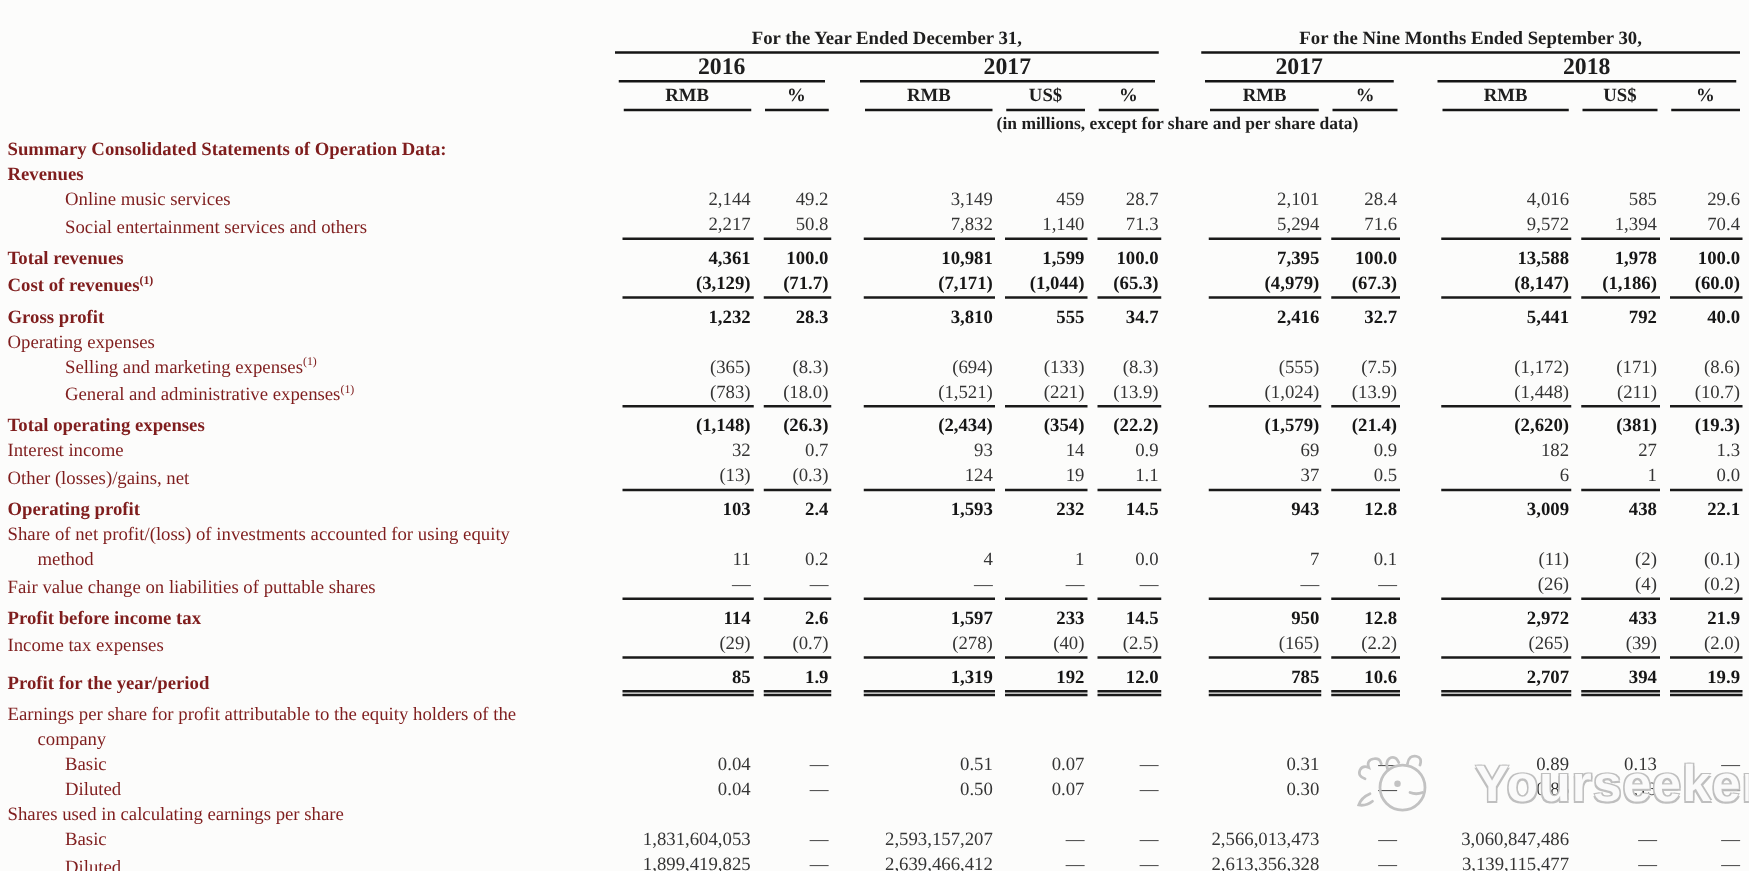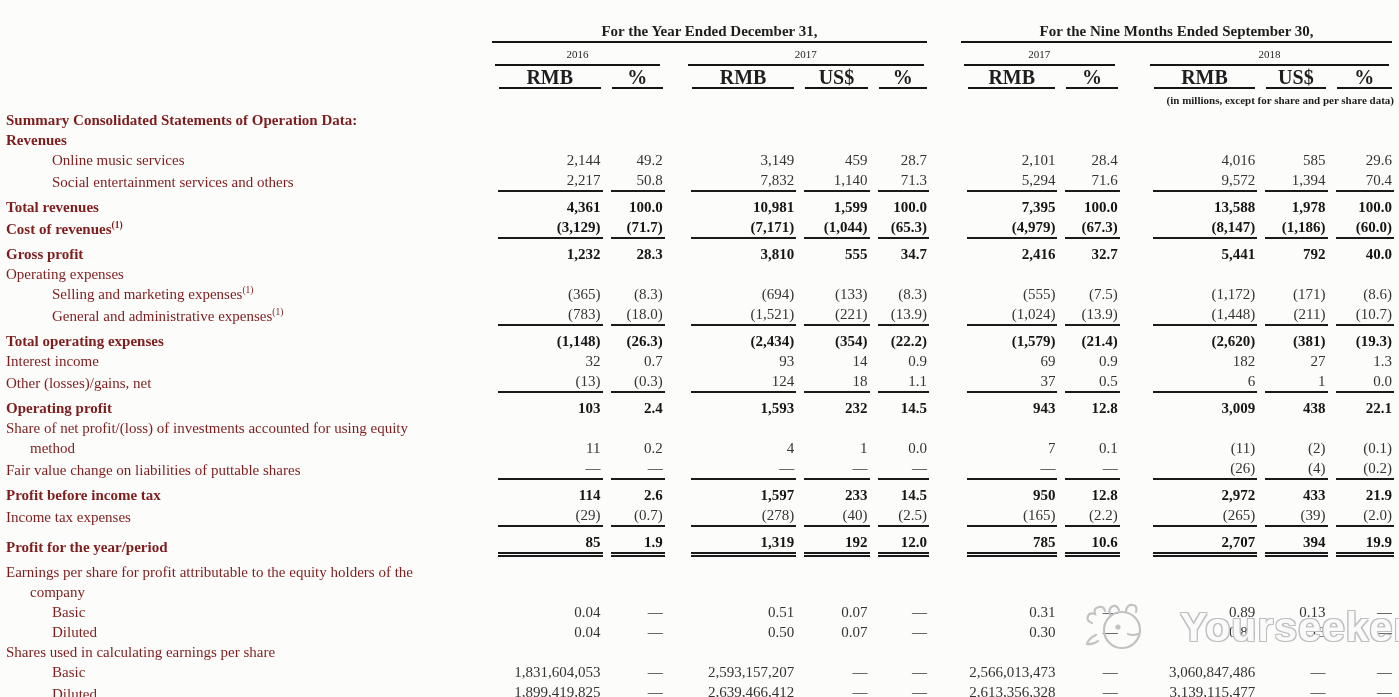--- a/index.html
+++ b/index.html
@@ -17,23 +17,23 @@
   .lbl div.cont{padding-left:24px;}
   sup{font-size:9.5px;line-height:0;}
   td.num{text-align:right;color:#343434;}
   td.num.b{color:#161616;}
   td.num .w{margin-left:8px;padding-right:2px;white-space:nowrap;}
   .us{border-bottom:2px solid #1a1a1a;}
   .ud{border-bottom:5px double #1a1a1a;}
   tr.sp td{padding-top:5px;}
   
   .gt{font-weight:bold;text-align:center;border-bottom:2.5px solid #151515;margin:0 2px;font-size:15px;}
-  .yt{font-weight:normal;text-align:center;border-bottom:2.5px solid #151515;margin:0 5px;font-size:11px;}
-  .hw{font-weight:bold;text-align:center;border-bottom:2.5px solid #151515;margin-left:9px;margin-right:2px;font-size:20px;}
-  .units{font-weight:bold;text-align:right;font-size:11px;padding-top:1px;}
+  .yt{font-weight:bold;text-align:center;border-bottom:2.5px solid #151515;margin:0 5px;font-size:19px;}
+  .hw{font-weight:bold;text-align:center;border-bottom:2.5px solid #151515;margin-left:9px;margin-right:2px;font-size:15px;}
+  .units{font-weight:bold;text-align:center;font-size:14px;padding-top:1px;}
   thead td{height:23px;}
   tr[data-name="units-row"] td{height:19px;}
   
   .wm{
     position:absolute;left:1082px;top:597px;display:flex;align-items:center;gap:4px;
     pointer-events:none;
   }
   .wm-text{
     font-family:"Liberation Sans","DejaVu Sans",sans-serif;
     font-size:41px;font-weight:bold;letter-spacing:1px;
@@ -599,21 +599,21 @@
           <div class="w us">(13)</div>
         </td>
         <td class="num" data-name="value-cell">
           <div class="w us">(0.3)</div>
         </td>
         <td data-name="column-gap"></td>
         <td class="num" data-name="value-cell">
           <div class="w us">124</div>
         </td>
         <td class="num" data-name="value-cell">
-          <div class="w us">18</div>
+          <div class="w us">19</div>
         </td>
         <td class="num" data-name="value-cell">
           <div class="w us">1.1</div>
         </td>
         <td data-name="column-gap"></td>
         <td class="num" data-name="value-cell">
           <div class="w us">37</div>
         </td>
         <td class="num" data-name="value-cell">
           <div class="w us">0.5</div>

